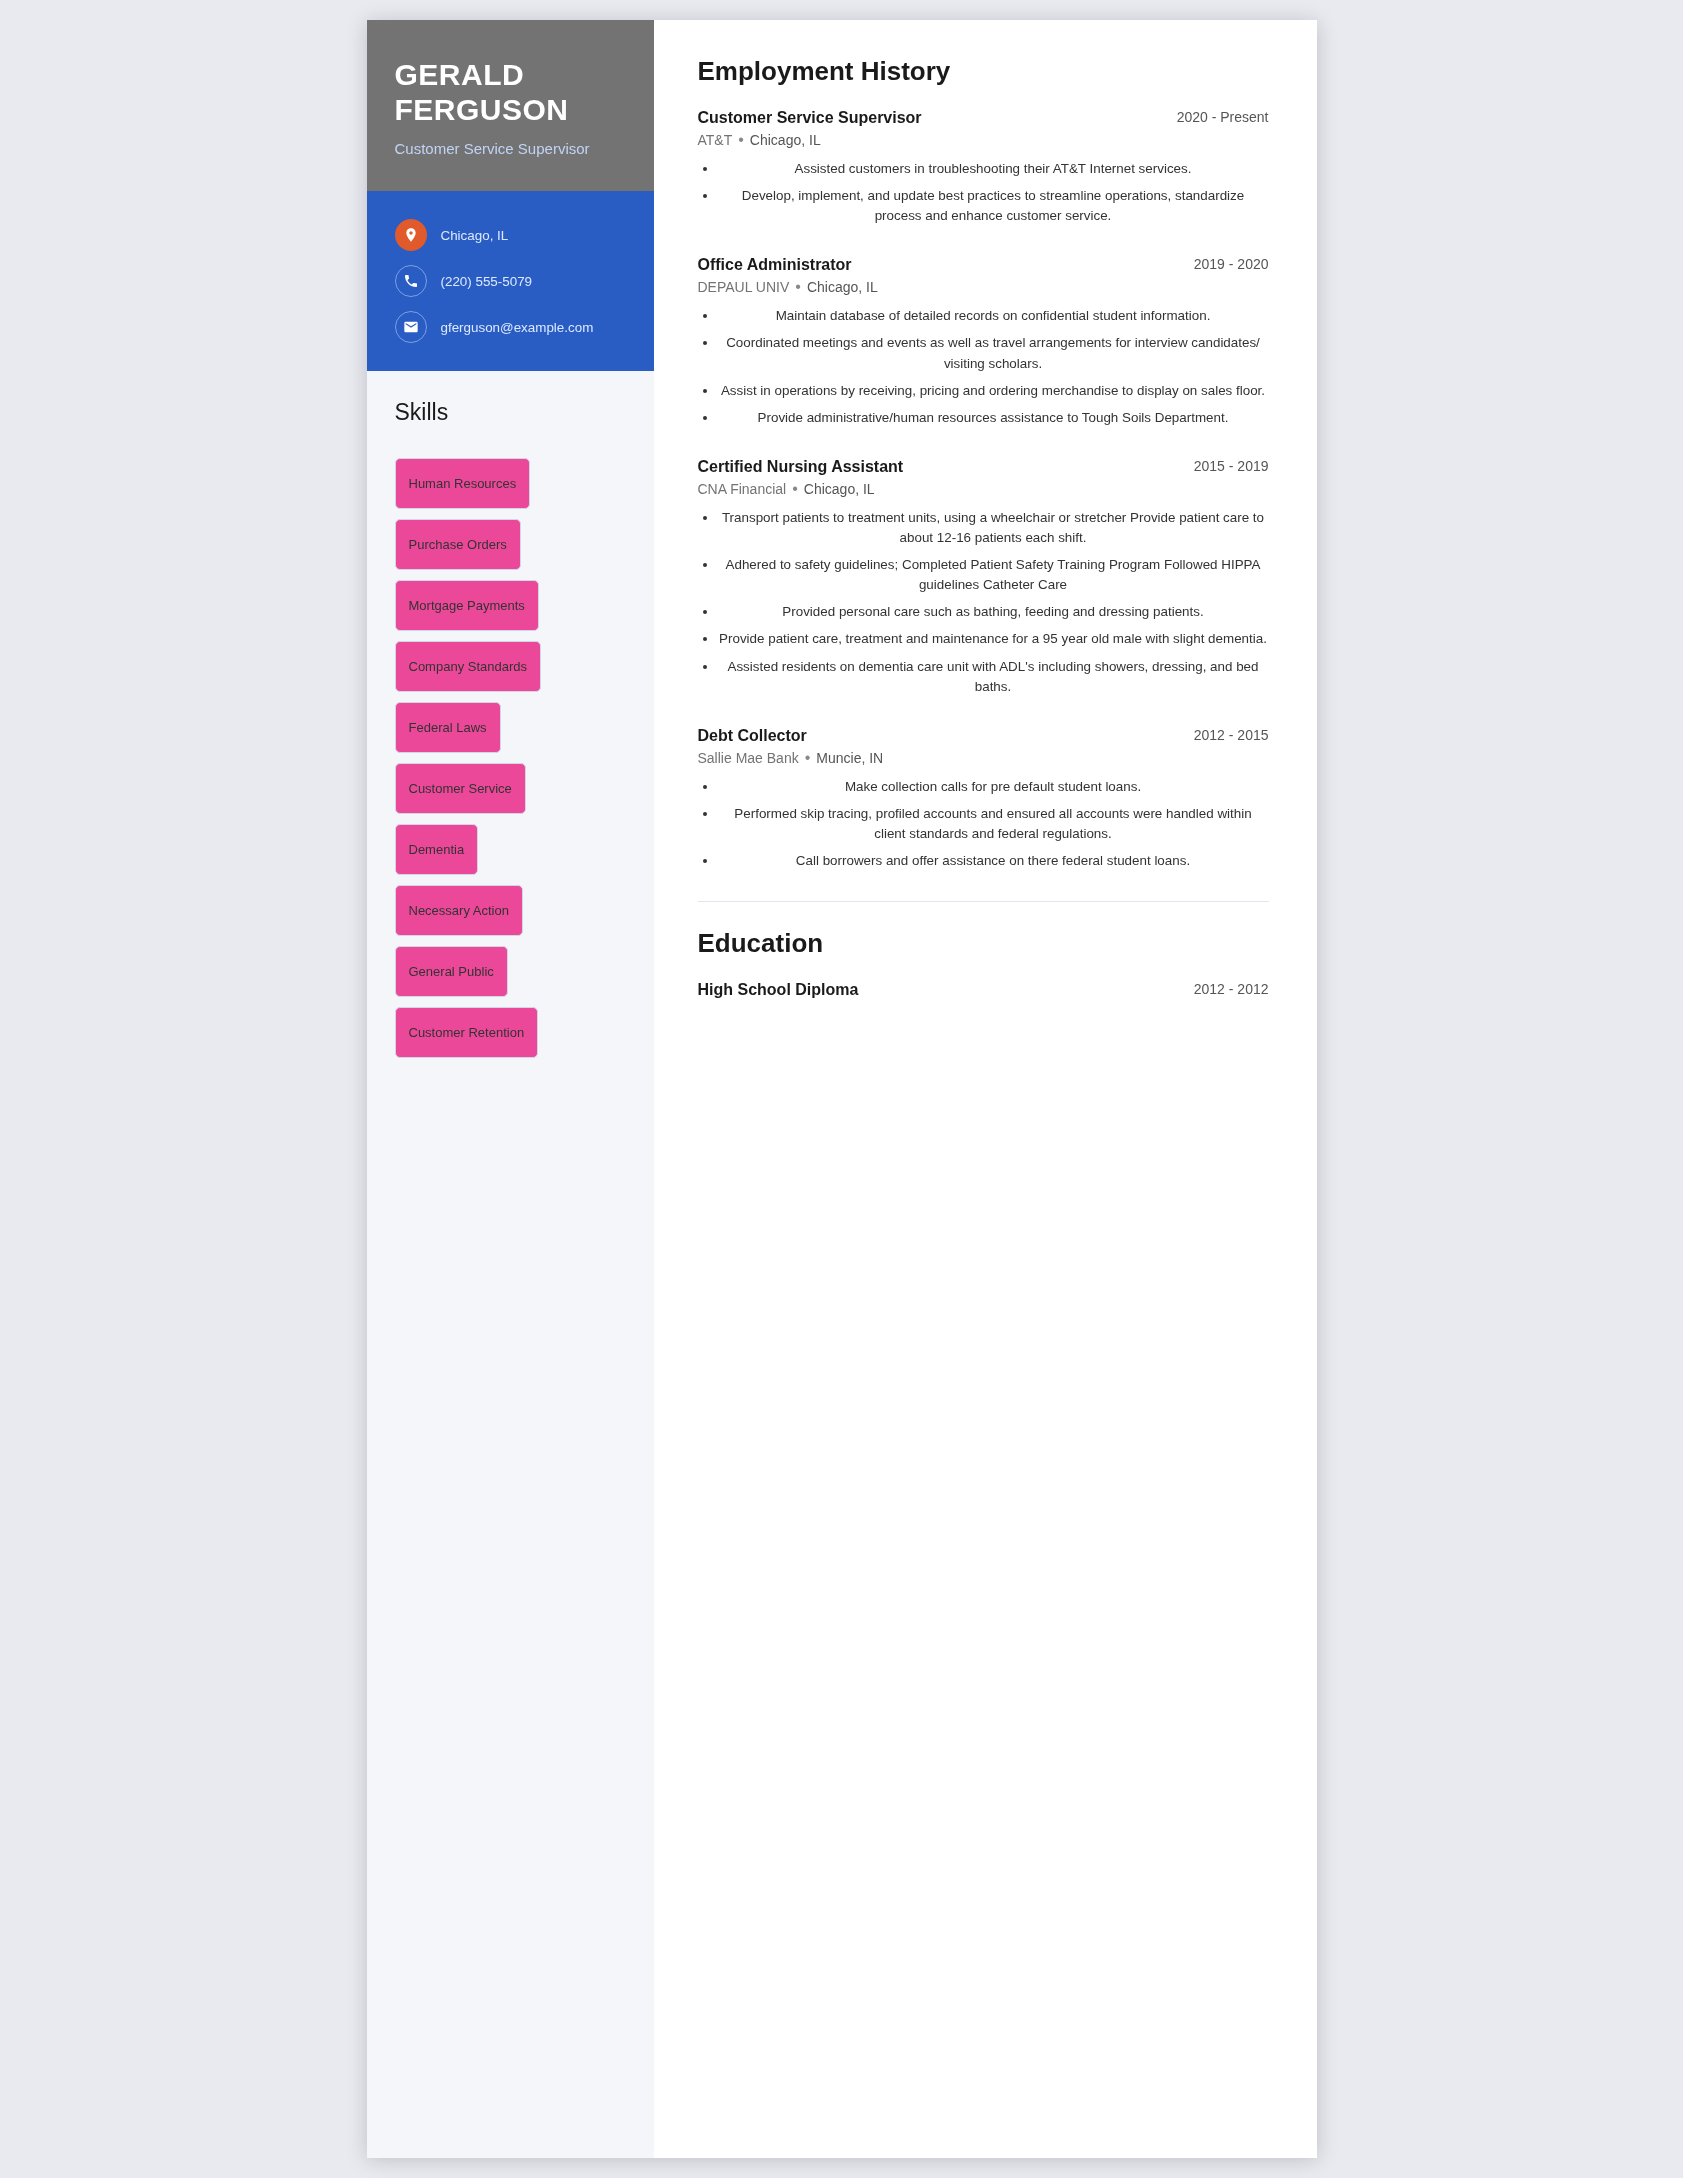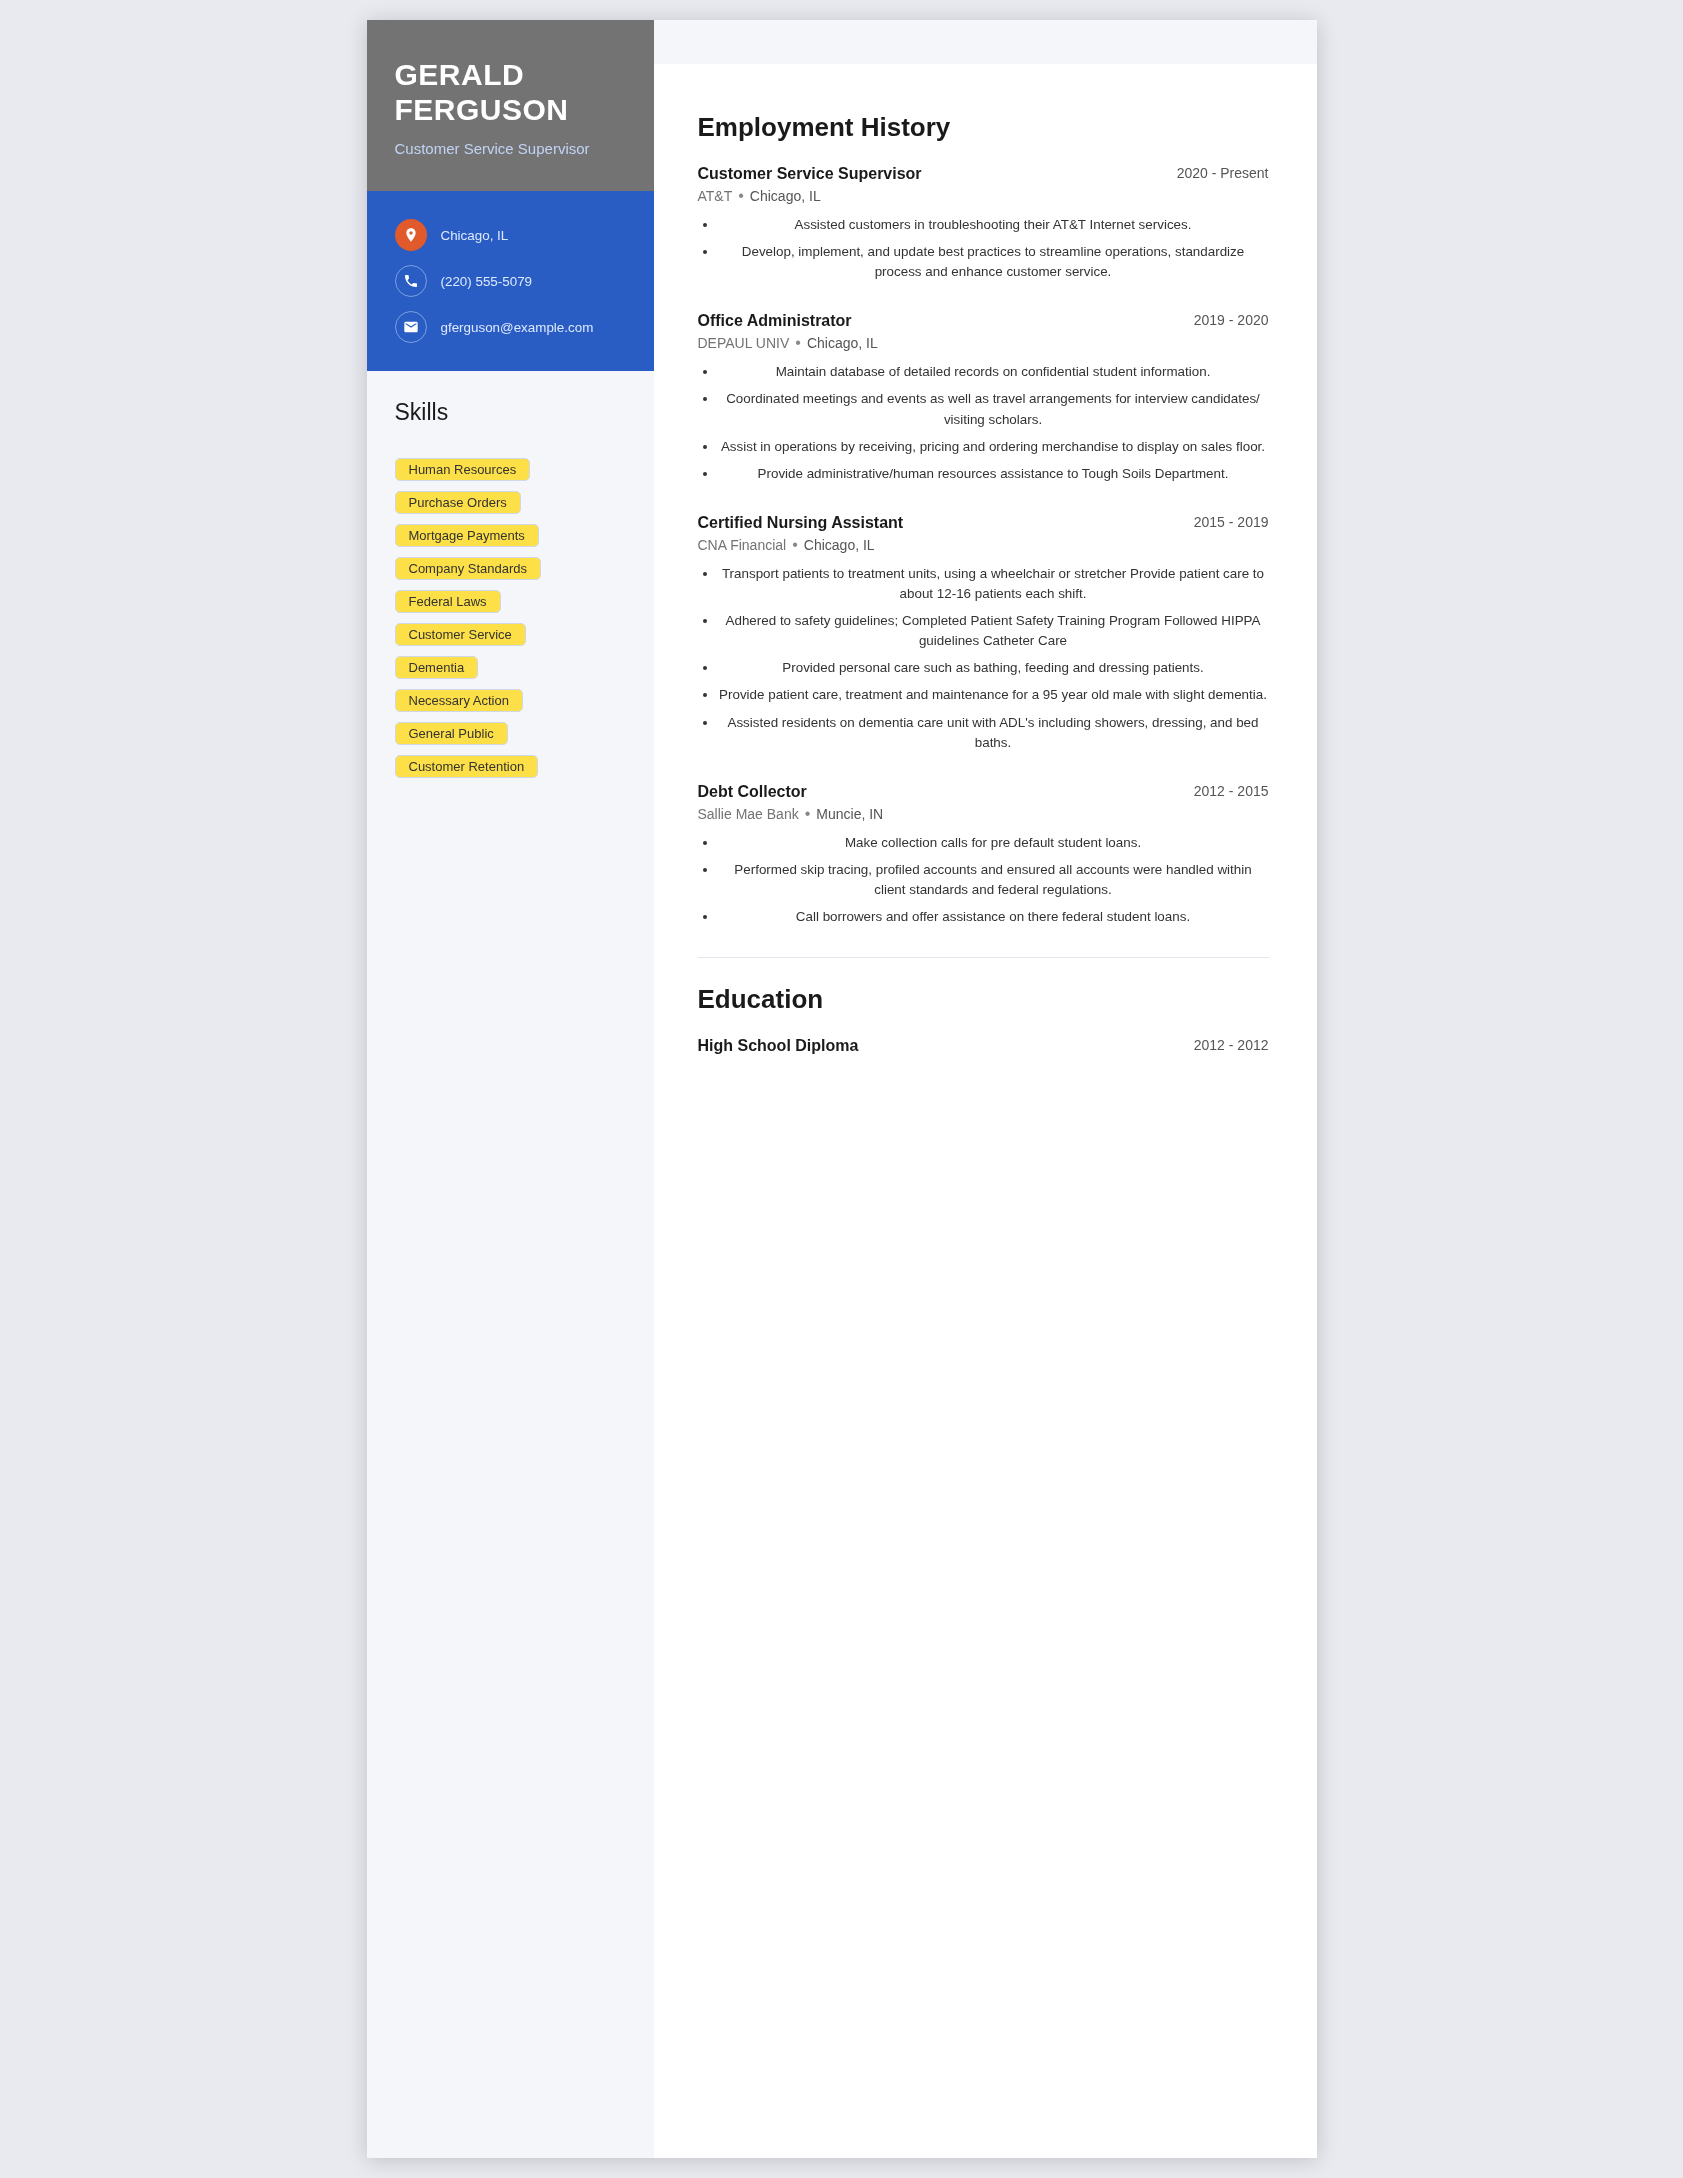--- a/index.html
+++ b/index.html
@@ -91,34 +91,33 @@
       color: #1a1a1a;
       margin-bottom: 32px;
     }
     .skill-tags {
       display: flex;
       flex-direction: column;
       gap: 10px;
       align-items: flex-start;
     }
     .skill-tag {
-      background: #fde047;
+      background: #ec4899;
       border: 1.5px solid #d0d8e8;
       border-radius: 5px;
-      padding: 3px 13px;
+      padding: 17px 13px;
       font-size: 13px;
       color: #333;
       display: inline-block;
     }
     
     .main-content {
       flex: 1;
       background: #ffffff;
-      padding: 48px 48px 44px 44px;
-      margin-top: 44px;
+      padding: 36px 48px 44px 44px;
     }
     .section-title {
       font-size: 26px;
       font-weight: 800;
       color: #1a1a1a;
       margin-bottom: 22px;
       border-bottom: none;
     }
     .job-block {
       margin-bottom: 30px;

